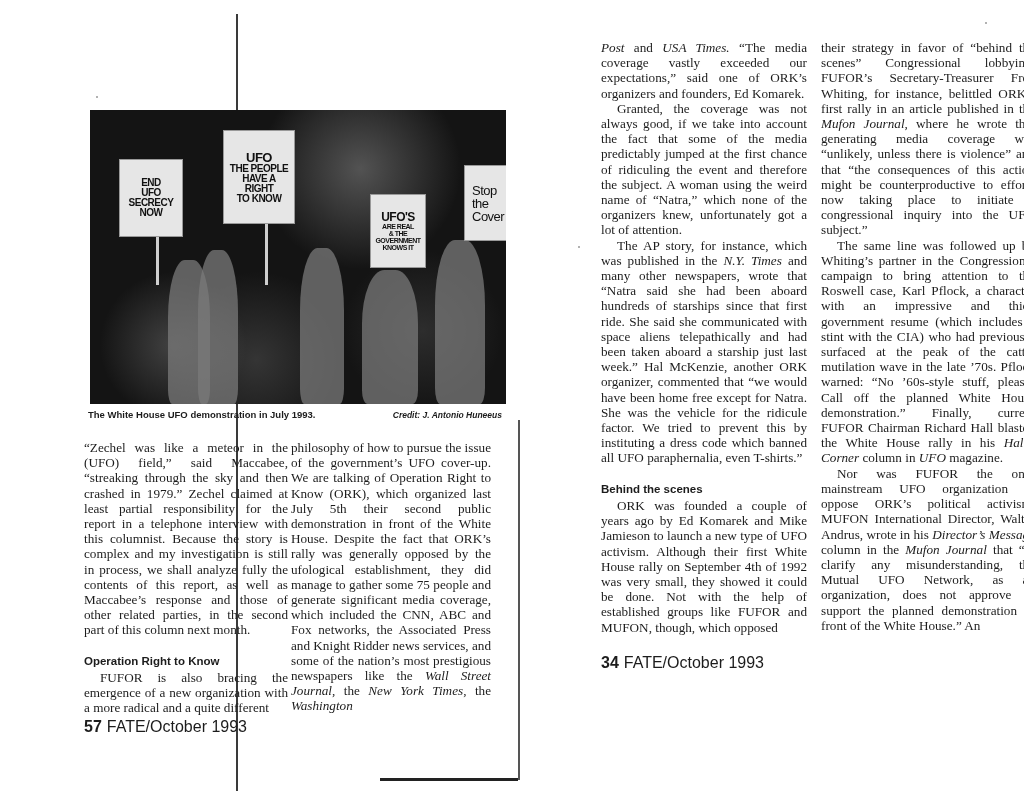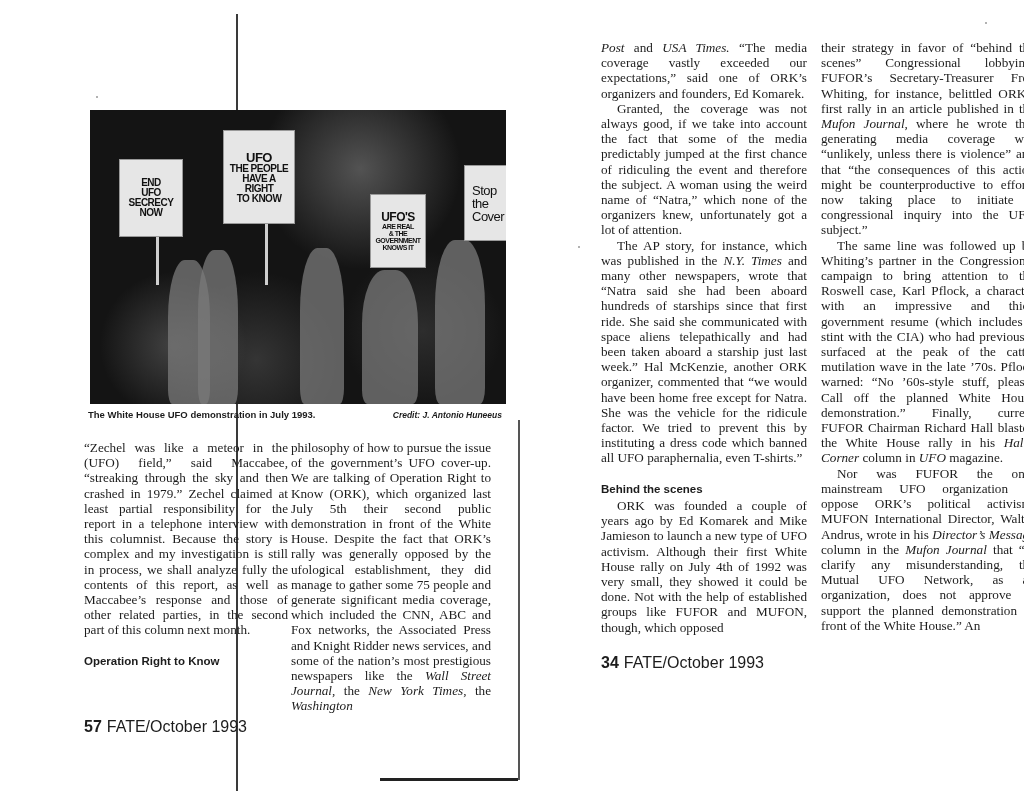--- a/index.html
+++ b/index.html
@@ -102,36 +102,37 @@
 </div>
 
 <div class="caption">
   <span>The White House UFO demonstration in July 1993.</span>
   <span class="credit">Credit: J. Antonio Huneeus</span>
 </div>
 
 <div class="col" style="left:84px;top:440px;width:204px">
   <p class="ind" style="text-indent:0">“Zechel was like a meteor in the (UFO) field,” said Maccabee, “streaking through the sky and then crashed in 1979.” Zechel claimed at least partial responsibility for the report in a telephone interview with this columnist. Because the story is complex and my investigation is still in process, we shall analyze fully the contents of this report, as well as Maccabee’s response and those of other related parties, in the second part of this column next month.</p>
   <div class="head">Operation Right to Know</div>
+  <p class="ind">FUFOR is also bracing the emergence of a new organization with a more radical and a quite different</p>
 </div>
 
 <div class="col" style="left:291px;top:440px;width:200px">
   <p><span>philosophy of how to pursue the issue of the government’s UFO cover-up. We are talking of Operation Right to Know (ORK), which organized last July 5th their second public demonstration in front of the White House. Despite the fact that ORK’s rally was generally opposed by the ufological establishment, they did manage to gather some 75 people and generate significant media coverage, which included the CNN, ABC and Fox networks, the Associated Press and Knight Ridder news services, and some of the nation’s most prestigious newspapers like the </span><i>Wall Street Journal</i><span>, the </span><i>New York Times</i><span>, the </span><i>Washington</i></p>
 </div>
 
 <div class="folio" style="left:84px;top:718px">
   <b>57</b><span>FATE/October 1993</span>
 </div>
 
 <div class="col" style="left:601px;top:40px;width:206px">
   <p><i>Post</i><span> and </span><i>USA Times.</i><span> “The media coverage vastly exceeded our expectations,” said one of ORK’s organizers and founders, Ed Komarek.</span></p>
   <p class="ind">Granted, the coverage was not always good, if we take into account the fact that some of the media predictably jumped at the first chance of ridiculing the event and therefore the subject. A woman using the weird name of “Natra,” which none of the organizers knew, unfortunately got a lot of attention.</p>
   <p class="ind"><span>The AP story, for instance, which was published in the </span><i>N.Y. Times</i><span> and many other newspapers, wrote that “Natra said she had been aboard hundreds of starships since that first ride. She said she communicated with space aliens telepathically and had been taken aboard a starship just last week.” Hal McKenzie, another ORK organizer, commented that “we would have been home free except for Natra. She was the vehicle for the ridicule factor. We tried to prevent this by instituting a dress code which banned all UFO paraphernalia, even T-shirts.”</span></p>
   <div class="head">Behind the scenes</div>
-  <p class="ind">ORK was founded a couple of years ago by Ed Komarek and Mike Jamieson to launch a new type of UFO activism. Although their first White House rally on July 4th of 1992 was very small, they showed it could be done. Not with the help of established groups like FUFOR and MUFON, though, which opposed</p>
+  <p class="ind">ORK was founded a couple of years ago by Ed Komarek and Mike Jamieson to launch a new type of UFO activism. Although their first White House rally on September 4th of 1992 was very small, they showed it could be done. Not with the help of established groups like FUFOR and MUFON, though, which opposed</p>
 </div>
 
 <div class="folio" style="left:601px;top:654px">
   <b>34</b><span>FATE/October 1993</span>
 </div>
 
 <div class="col clip" style="left:821px;top:40px;width:203px">
   <div style="width:214px">
     <p><span>their strategy in favor of “behind the scenes” Congressional lobbying. FUFOR’s Secretary-Treasurer Fred Whiting, for instance, belittled ORK’s first rally in an article published in the </span><i>Mufon Journal</i><span>, where he wrote that generating media coverage was “unlikely, unless there is violence” and that “the consequences of this action might be counterproductive to efforts now taking place to initiate a congressional inquiry into the UFO subject.”</span></p>
     <p class="ind"><span>The same line was followed up by Whiting’s partner in the Congressional campaign to bring attention to the Roswell case, Karl Pflock, a character with an impressive and thick government resume (which includes a stint with the CIA) who had previously surfaced at the peak of the cattle mutilation wave in the late ’70s. Pflock warned: “No ’60s-style stuff, please! Call off the planned White House demonstration.” Finally, current FUFOR Chairman Richard Hall blasted the White House rally in his </span><i>Hall’s Corner</i><span> column in </span><i>UFO</i><span> magazine.</span></p>

